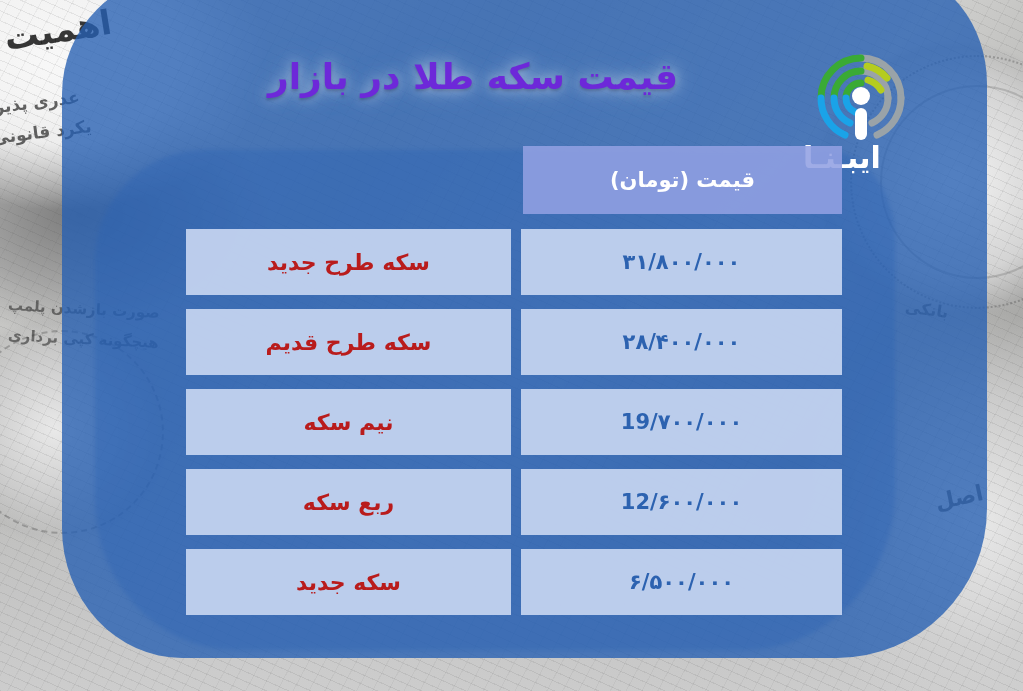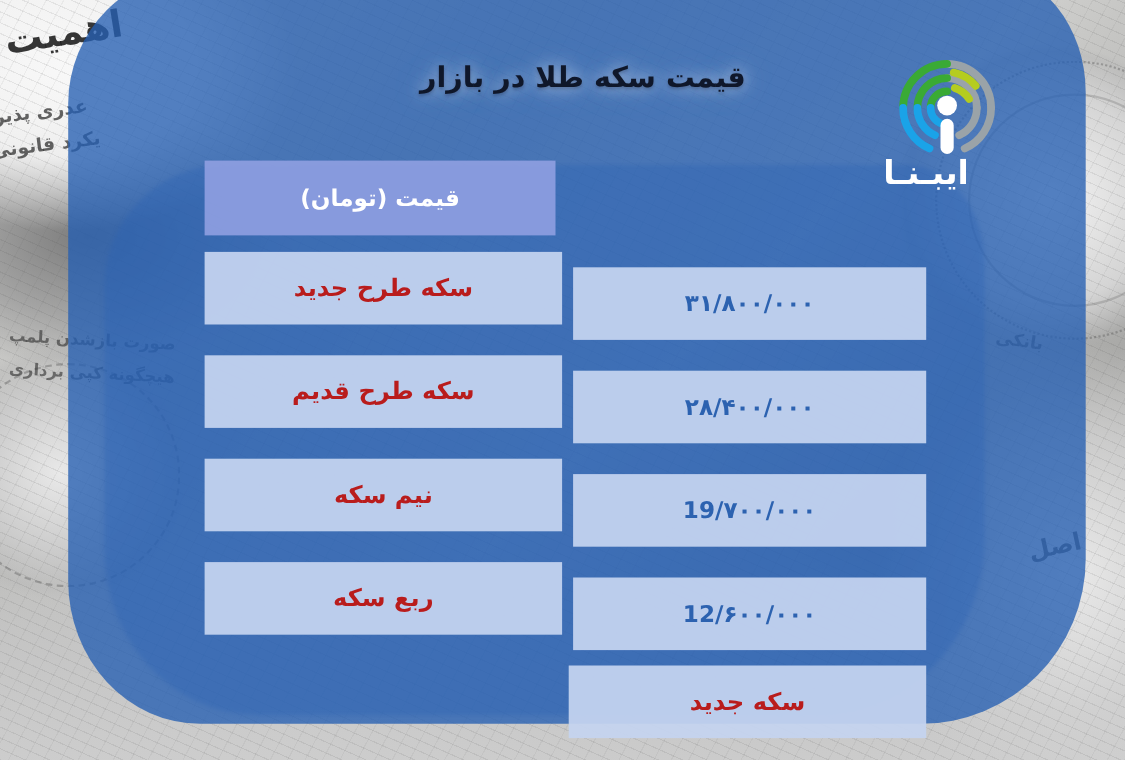--- a/index.html
+++ b/index.html
@@ -87,23 +87,23 @@
     background: rgba(40,98,180,0.34);
     border-radius: 110px 70px 150px 140px / 110px 90px 160px 150px;
     filter: blur(2px);
   }
 
   
   .headline {
     position: absolute;
     right: 345px;
     top: 56px;
-    font-size: 26px;
-    font-weight: 700;
-    color: #0f172a;
+    font-size: 36px;
+    font-weight: 700;
+    color: #6d28d9;
     letter-spacing: 0.5px;
     text-shadow:
       0 0 14px rgba(255,255,255,0.55),
       0 0 28px rgba(180,210,255,0.45),
       0 2px 3px rgba(10,30,70,0.45);
     direction: rtl;
   }
 
   
   .logo {
@@ -135,21 +135,21 @@
 
   
   .table {
     position: absolute;
     left: 186px;
     top: 146px;
     width: 656px;
   }
   .head-row {
     display: flex;
-    justify-content: flex-end;
+    justify-content: flex-start;
     margin-bottom: 15px;
   }
   .head-cell {
     width: 319px;
     height: 68px;
     background: rgba(146,161,226,0.88);
     display: flex;
     align-items: center;
     justify-content: center;
     color: #ffffff;
@@ -176,21 +176,20 @@
     font-size: 22px;
     font-weight: 700;
   }
   .cell-price {
     width: 321px;
     background: rgba(197,212,240,0.93);
     color: #2c62b0;
     font-size: 21px;
     font-weight: 700;
     letter-spacing: 0.5px;
-    margin-top: 14px;
   }
 </style>
 </head>
 <body>
 
 <div class="stage">
 
   <div class="bg"></div>
   <div class="bg-lines"></div>
   <div class="coin-ring ring-a"></div>
@@ -256,17 +255,18 @@
       <div class="cell cell-price">19/۷۰۰/۰۰۰</div>
       <div class="cell cell-label">نیم سکه</div>
     </div>
 
     <div class="row">
       <div class="cell cell-price">12/۶۰۰/۰۰۰</div>
       <div class="cell cell-label">ربع سکه</div>
     </div>
 
     <div class="row">
+      <div class="cell cell-price">۶/۵۰۰/۰۰۰</div>
       <div class="cell cell-label">سکه جدید</div>
     </div>
 
   </div>
 </div>
 
 </body></html>

